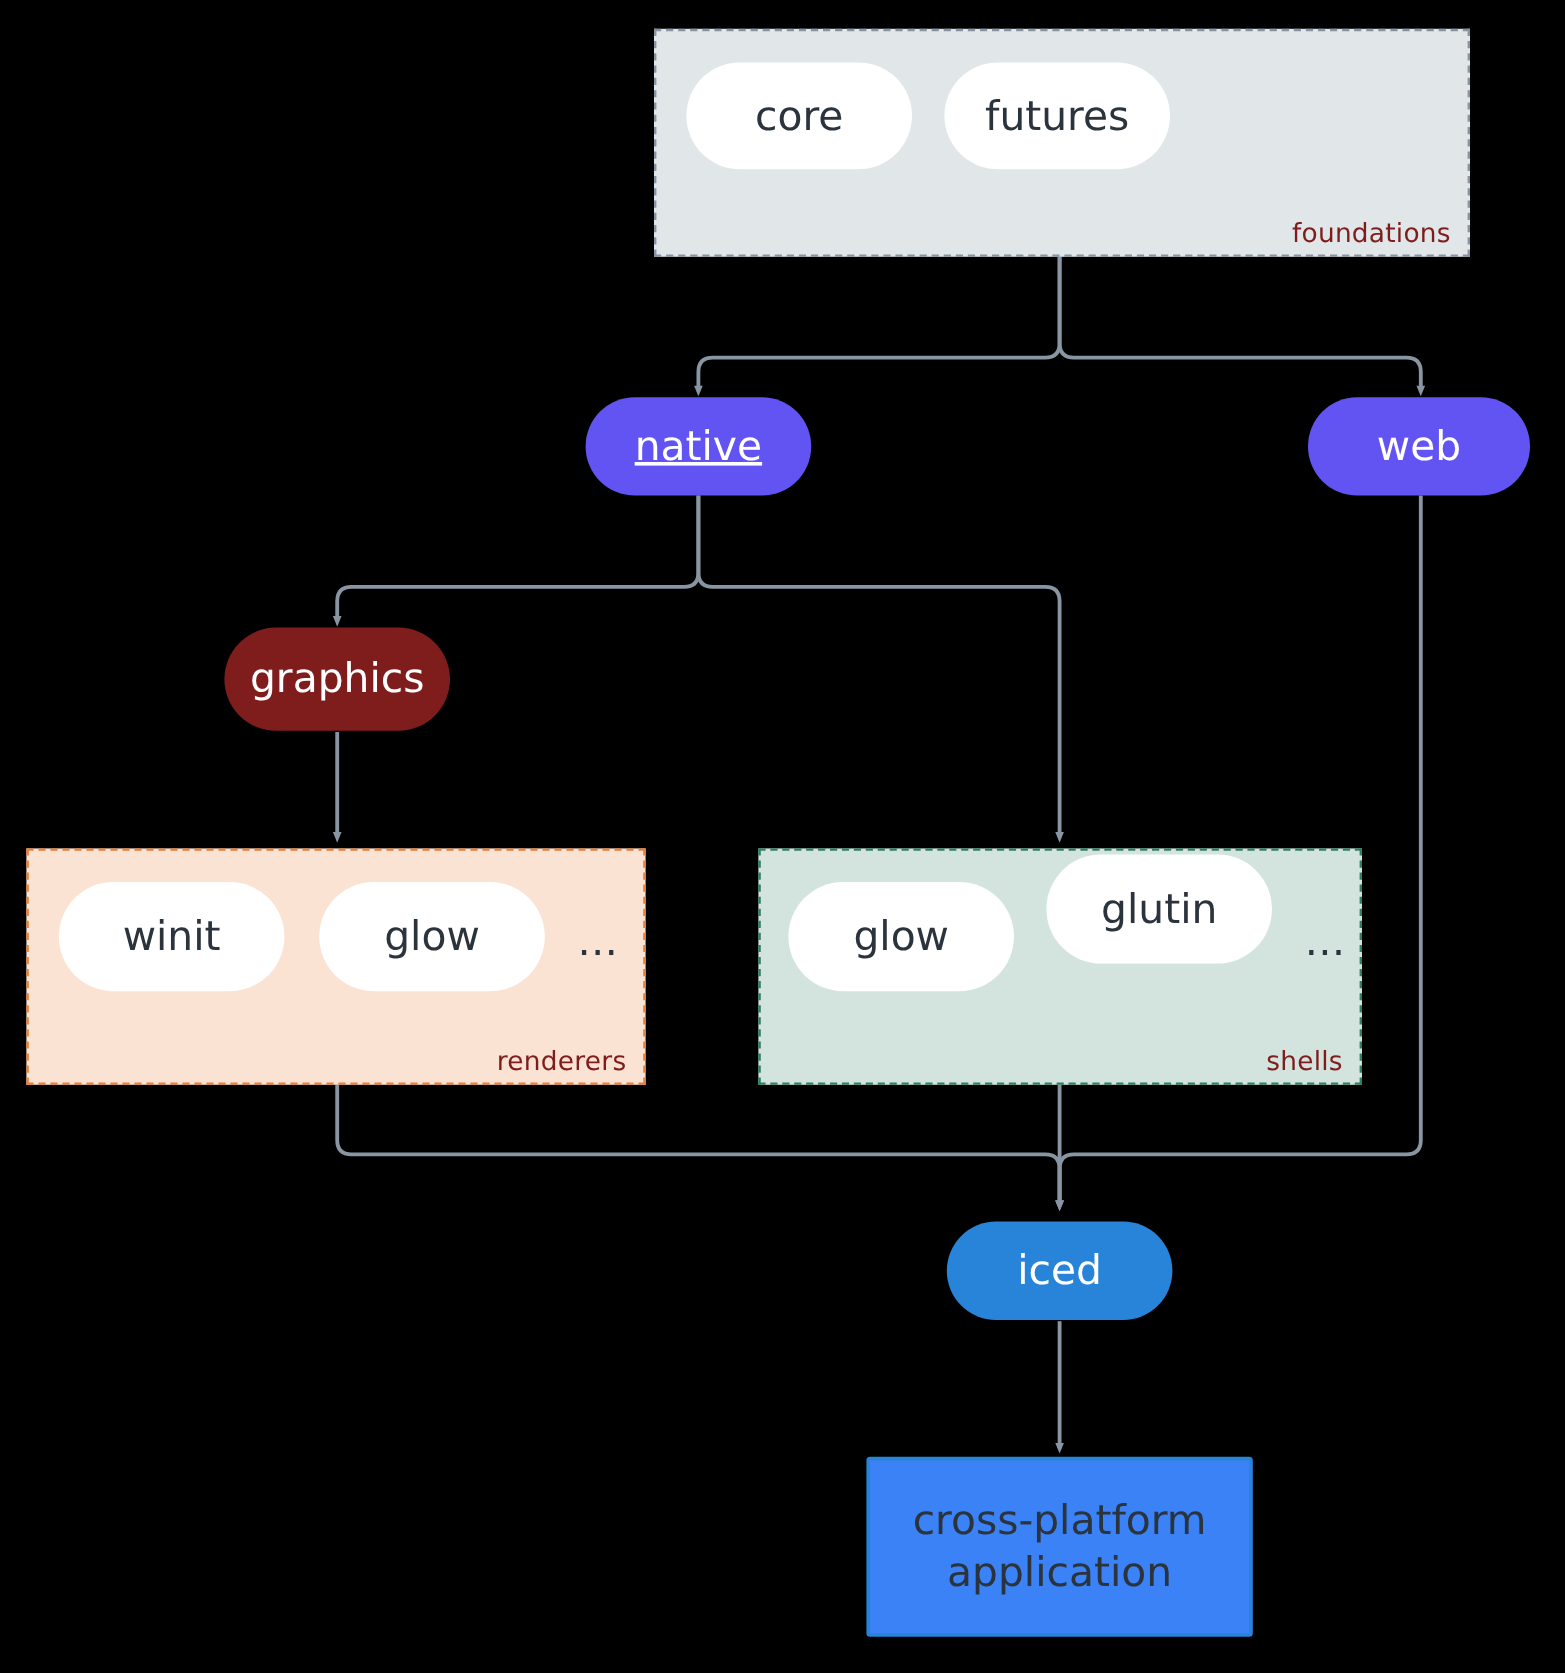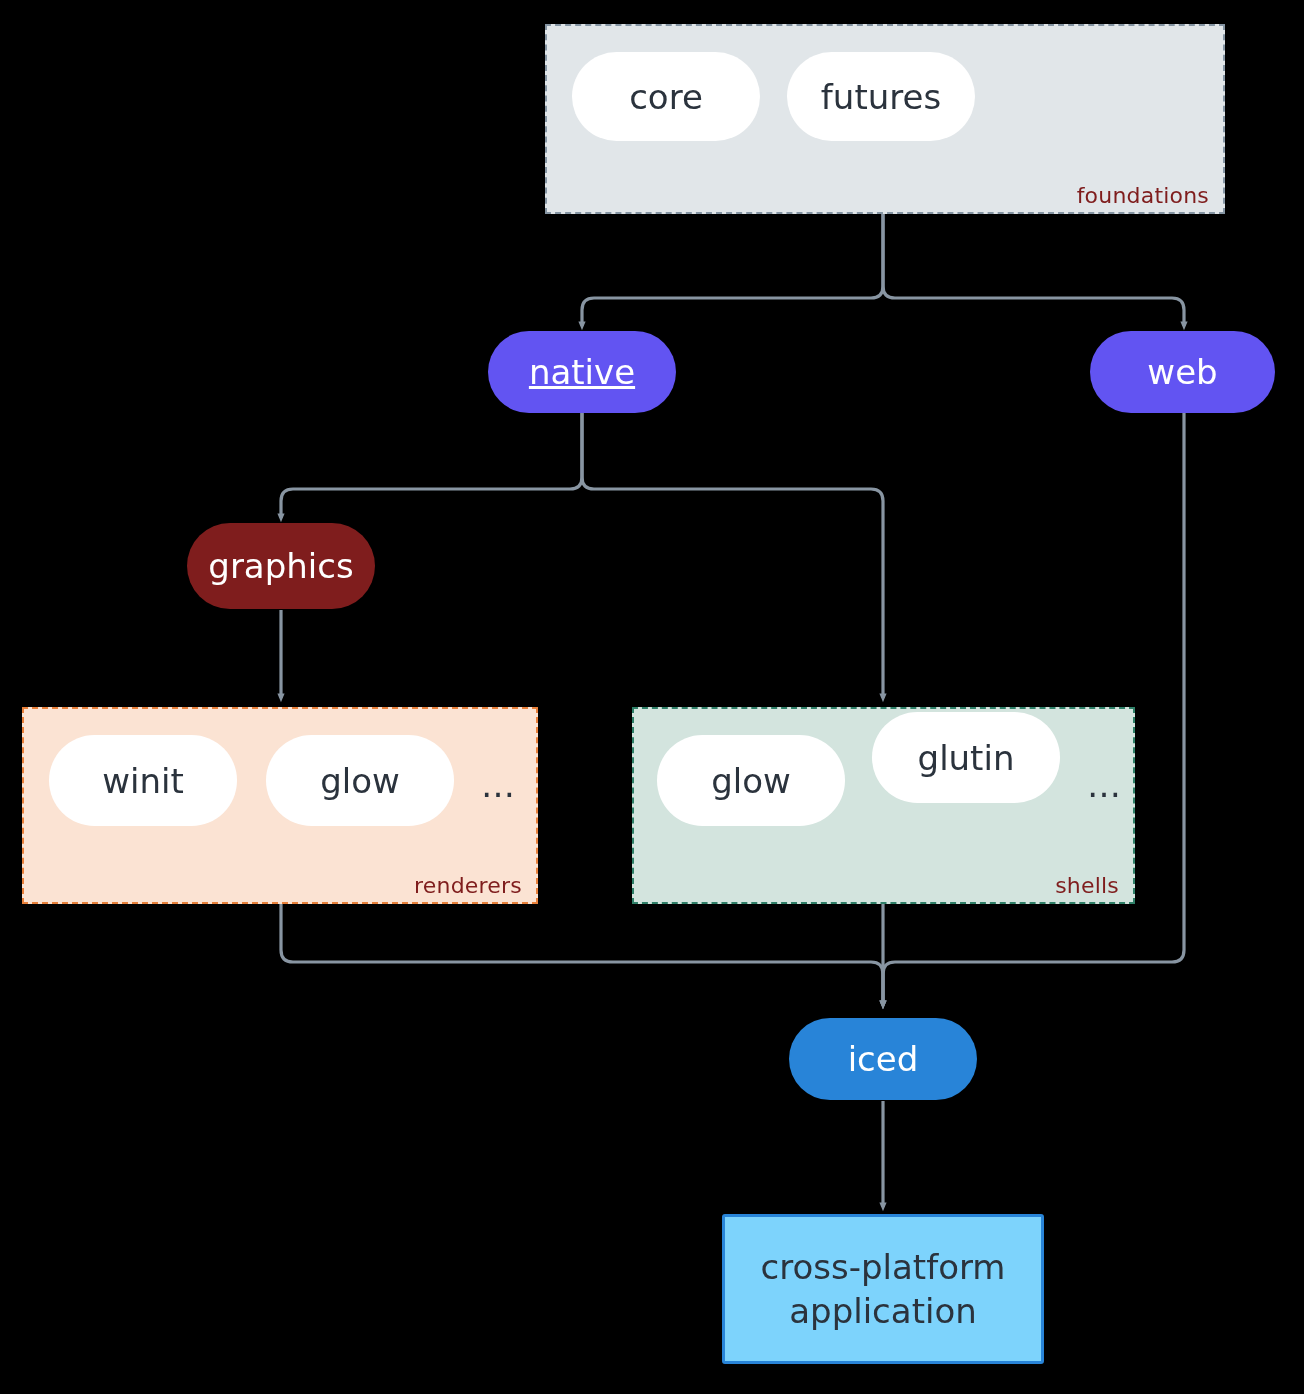--- a/index.html
+++ b/index.html
@@ -89,21 +89,21 @@
     line-height: 1;
   }
 
   .rect-node {
     position: absolute;
     box-sizing: border-box;
     display: flex;
     flex-direction: column;
     align-items: center;
     justify-content: center;
-    background: #7dd3fc;
+    background: #3b82f6;
     border: 3px solid #2884d8;
     border-radius: 3px;
     color: #2b333d;
     font-size: 34px;
     line-height: 1.3;
     text-align: right;
   }
 </style>
 </head>
 <body>

